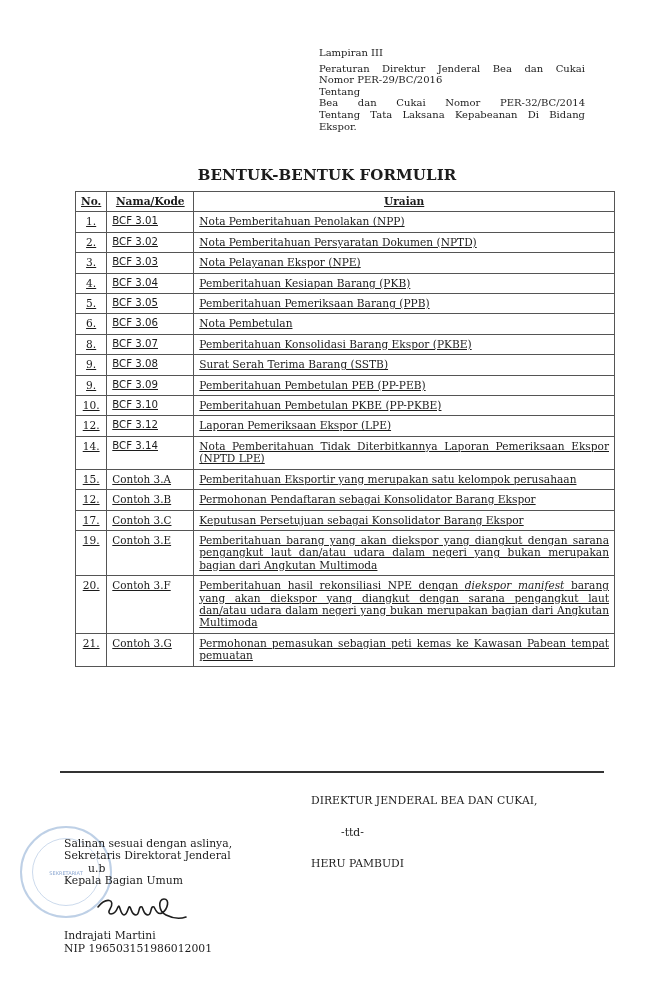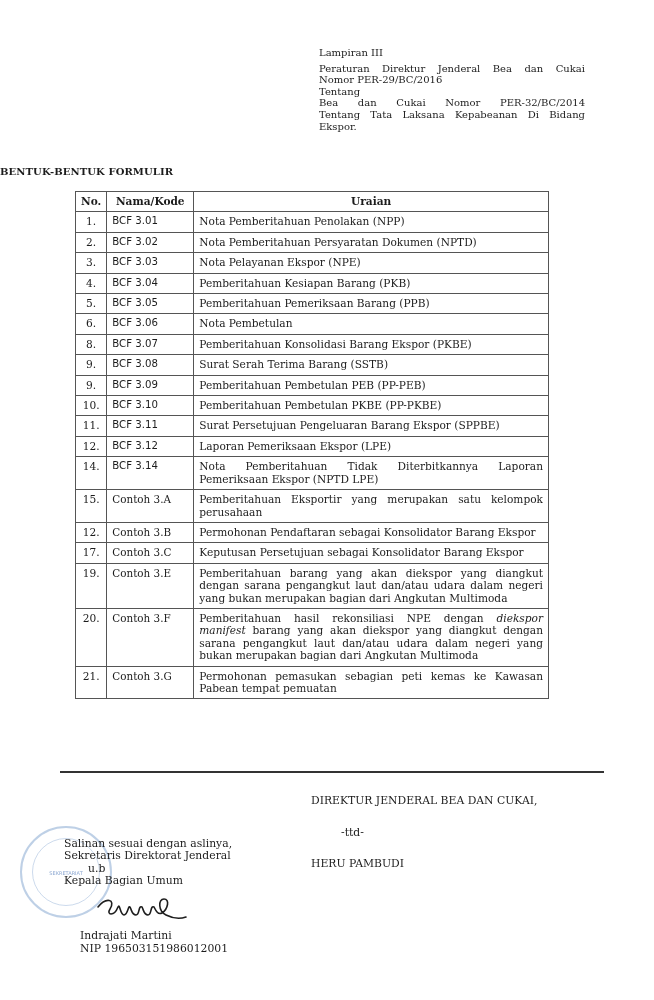--- a/index.html
+++ b/index.html
@@ -7,26 +7,26 @@
     width: 654px; height: 1000px; background: #ffffff; position: relative; overflow: hidden;
     font-family: "DejaVu Serif", "Liberation Serif", serif; color: #1c1c1c;
   }
   .header-block {
     position: absolute; left: 319px; top: 47px; width: 266px;
     font-size: 10px; line-height: 11.6px; text-align: justify;
   }
   .header-block .line { display: block; }
   .header-block .gap { height: 4px; }
   .title {
-    position: absolute; left: 0; width: 654px; top: 166px; text-align: left;
-    font-weight: bold; font-size: 10px; letter-spacing: 0.1px;
+    position: absolute; left: 0; width: 654px; top: 166px; text-align: center;
+    font-weight: bold; font-size: 15px; letter-spacing: 0.1px;
   }
   table.forms {
-    position: absolute; left: 75px; top: 191px; width: 474px;
-    border-collapse: collapse; font-size: 10.6px; line-height: 12.4px;
+    position: absolute; left: 75px; top: 191px; width: 540px;
+    border-collapse: collapse; font-size: 10.6px; line-height: 12.4px; text-decoration: underline;
   }
   table.forms th, table.forms td {
     border: 1px solid #555; padding: 3px 5px 4px 5px; vertical-align: top;
   }
   table.forms th { font-weight: bold; text-align: center; padding-top: 3px; padding-bottom: 4px; }
   table.forms td.no { text-align: center; width: 21px; padding-left: 3px; padding-right: 3px; }
   table.forms td.kode { width: 76px; font-family: "DejaVu Sans", "Liberation Sans", sans-serif; font-size: 10.2px; margin-left: 39px; }
   table.forms td.kode.serif { font-family: "DejaVu Serif", "Liberation Serif", serif; font-size: 10.4px; }
   table.forms td.uraian { text-align: justify; }
   .rule { position: absolute; left: 60px; top: 771px; width: 544px; height: 1.5px; background: #333; }
@@ -43,21 +43,21 @@
   }
   .stamp .inner {
     position: absolute; left: 10px; top: 10px; right: 10px; bottom: 10px; border-radius: 50%;
     border: 1px solid rgba(110,150,200,0.35);
   }
   .stamp .txt {
     position: absolute; left: 0; right: 0; top: 42px; text-align: center;
     font-family: "DejaVu Sans", sans-serif; font-size: 5px; color: rgba(90,130,190,0.7);
   }
   .signature { position: absolute; left: 96px; top: 893px; width: 92px; height: 32px; }
-  .official { position: absolute; left: 64px; top: 929px; font-size: 10.8px; line-height: 13px; margin-left: 16px; }
+  .official { position: absolute; left: 64px; top: 929px; font-size: 10.8px; line-height: 13px; }
   .official .l { display: block; white-space: nowrap; }
 </style>
 </head>
 <body>
 
 <div class="header-block">
   <span class="line">Lampiran III</span>
   <div class="gap"></div>
   <span class="line" style="text-align-last:justify;">Peraturan Direktur Jenderal Bea dan Cukai</span>
   <span class="line">Nomor PER-29/BC/2016</span>
@@ -122,25 +122,20 @@
         <td class="no">9.</td>
         <td class="kode">BCF 3.09</td>
         <td class="uraian">Pemberitahuan Pembetulan PEB (PP-PEB)</td>
       </tr>
     <tr>
         <td class="no">10.</td>
         <td class="kode">BCF 3.10</td>
         <td class="uraian">Pemberitahuan Pembetulan PKBE (PP-PKBE)</td>
       </tr>
     <tr>
-        <td class="no">11.</td>
-        <td class="kode">BCF 3.11</td>
-        <td class="uraian">Surat Persetujuan Pengeluaran Barang Ekspor (SPPBE)</td>
-      </tr>
-    <tr>
         <td class="no">12.</td>
         <td class="kode">BCF 3.12</td>
         <td class="uraian">Laporan Pemeriksaan Ekspor (LPE)</td>
       </tr>
     <tr>
         <td class="no">14.</td>
         <td class="kode">BCF 3.14</td>
         <td class="uraian">Nota Pemberitahuan Tidak Diterbitkannya Laporan Pemeriksaan Ekspor (NPTD LPE)</td>
       </tr>
     <tr>

